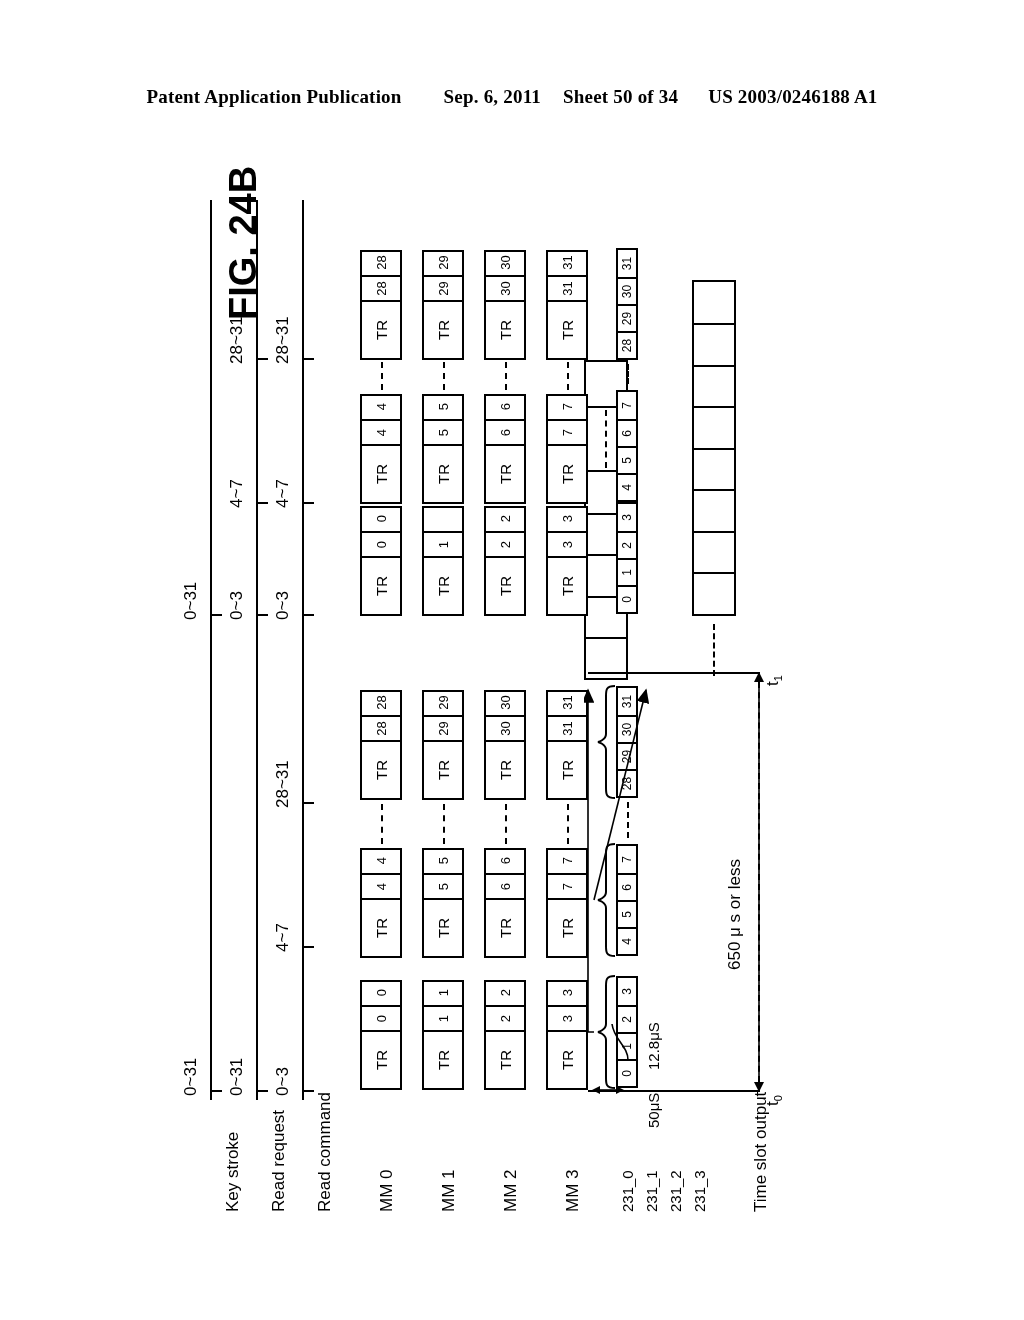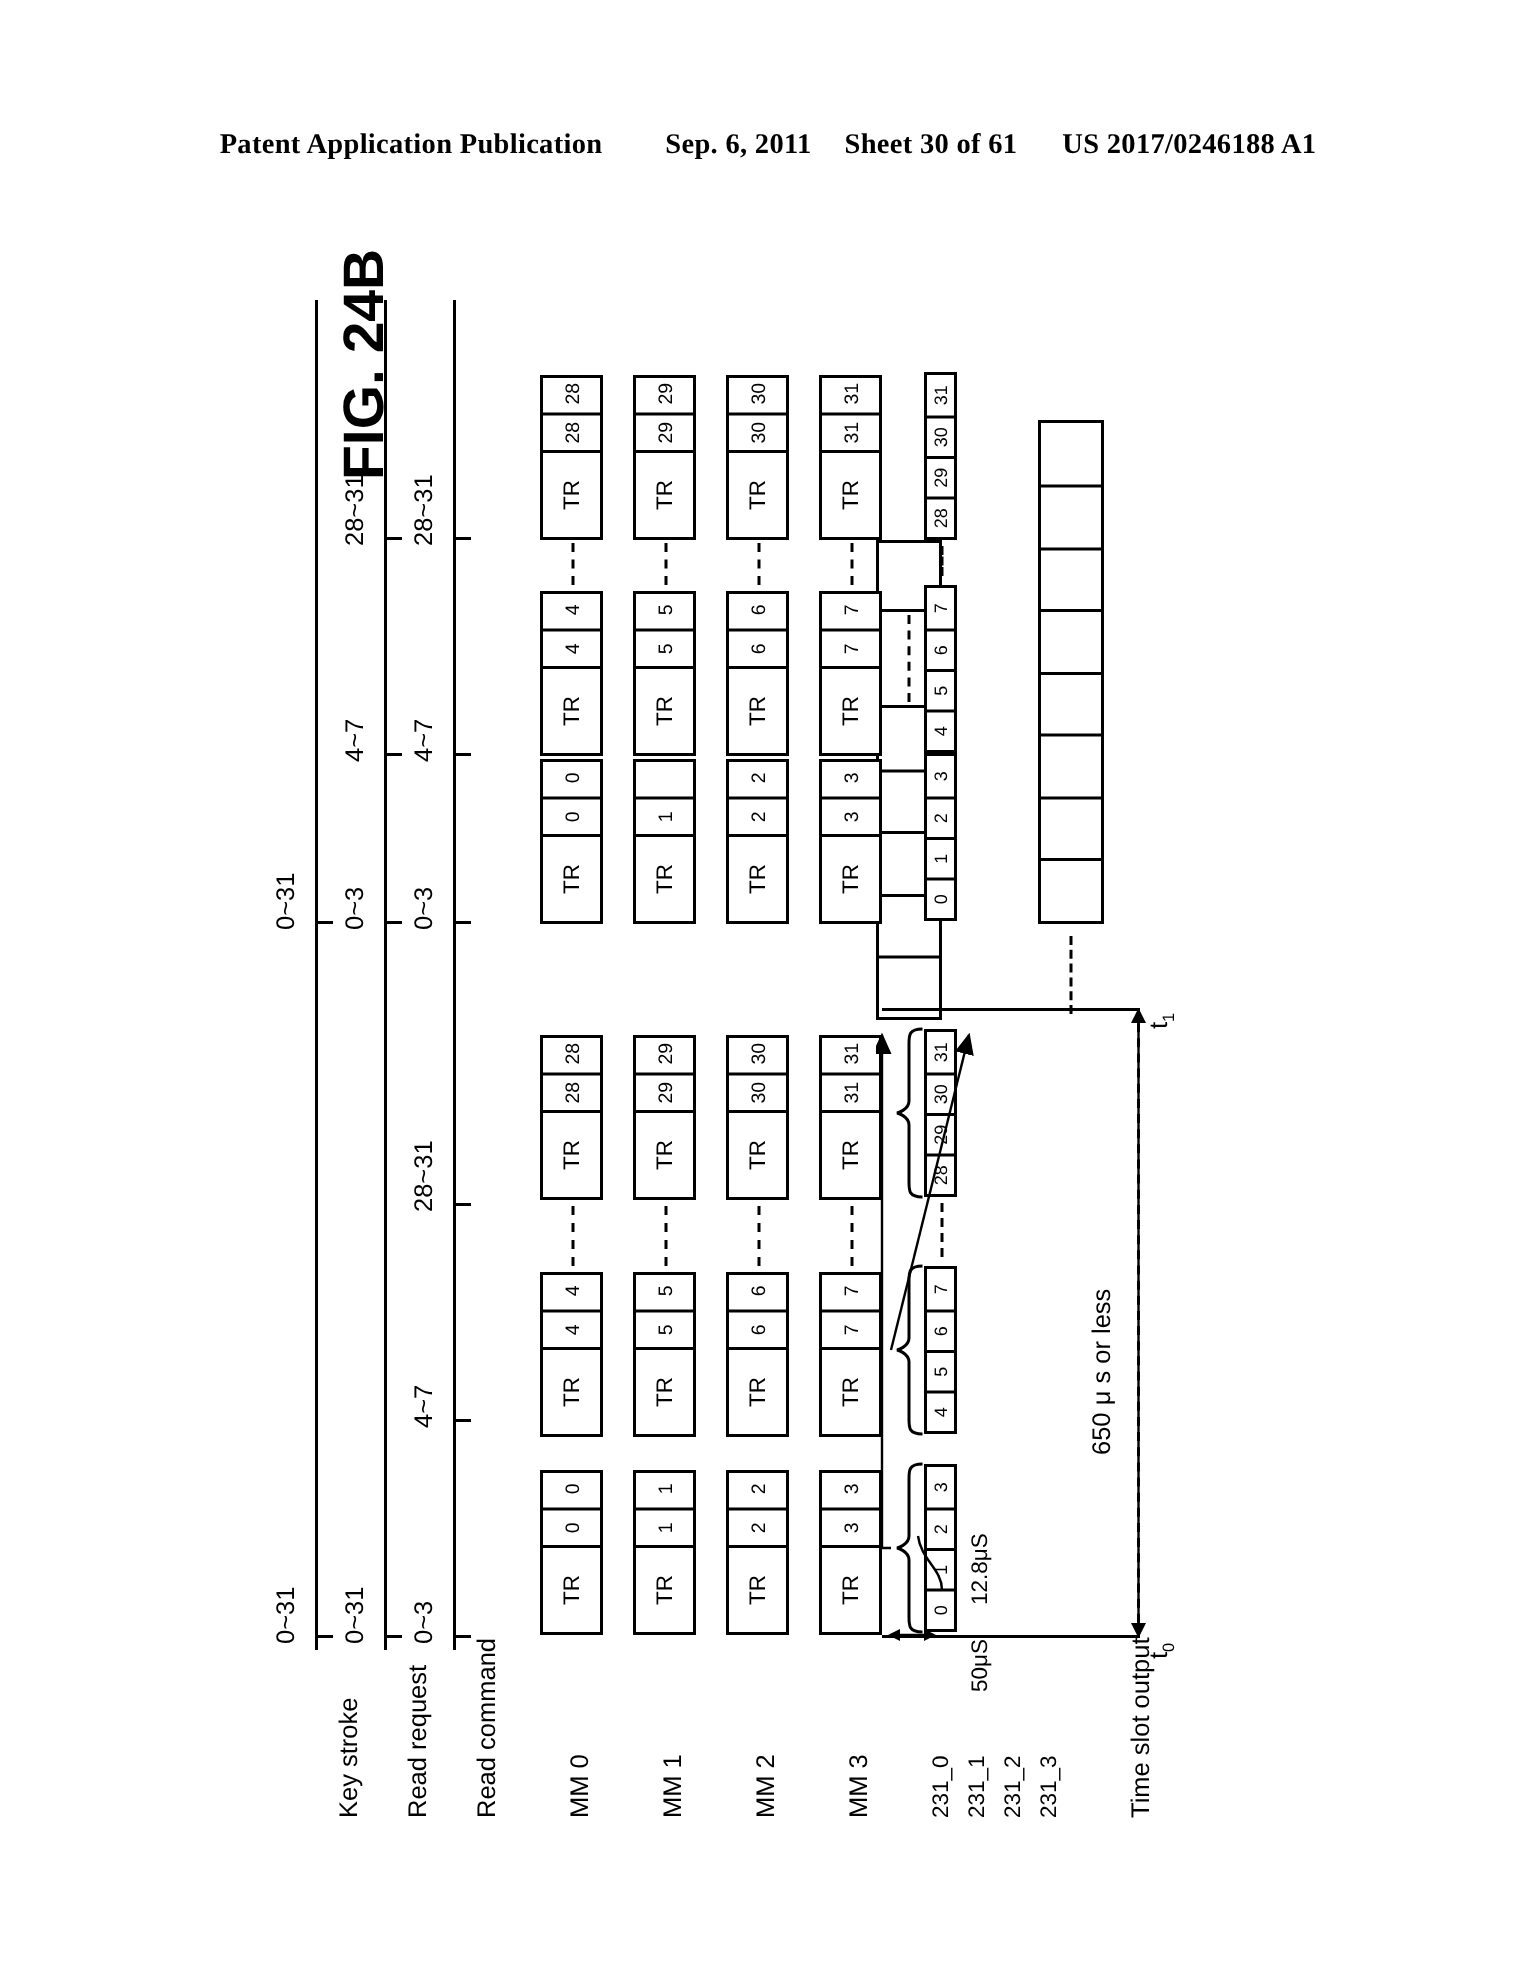--- a/index.html
+++ b/index.html
@@ -99,23 +99,23 @@
   }
 </style>
 </head>
 <body>
 
 <div id="pub-header">
   <span>Patent Application Publication</span>
   <span class="hsp1"></span>
   <span>Sep. 6, 2011</span>
   <span class="hsp2"></span>
-  <span>Sheet 30 of 61</span>
+  <span>Sheet 50 of 34</span>
   <span class="hsp3"></span>
-  <span>US 2017/0246188 A1</span>
+  <span>US 2003/0246188 A1</span>
 </div>
 
 <div id="fig-stage">
  <div id="fig-canvas">
 
   <div class="fig-title" style="left:900px;top:30px;">FIG. 24B</div>
 
   <div class="lbl row-label abs" style="left:8px;top:32px;">Key stroke</div>
   <div class="lbl row-label abs" style="left:8px;top:78px;">Read request</div>
   <div class="lbl row-label abs" style="left:8px;top:124px;">Read command</div>

